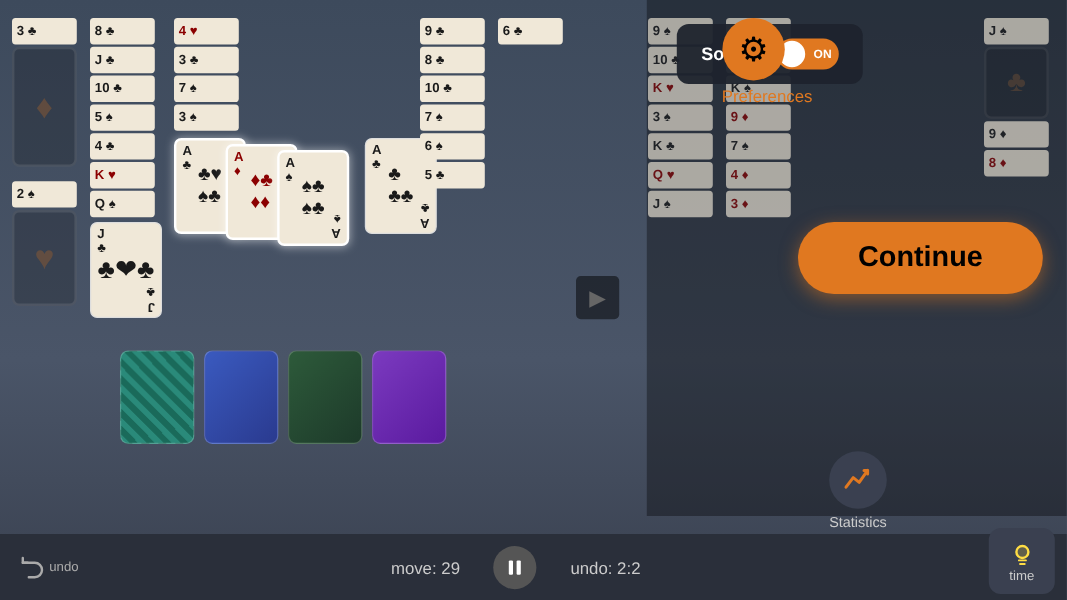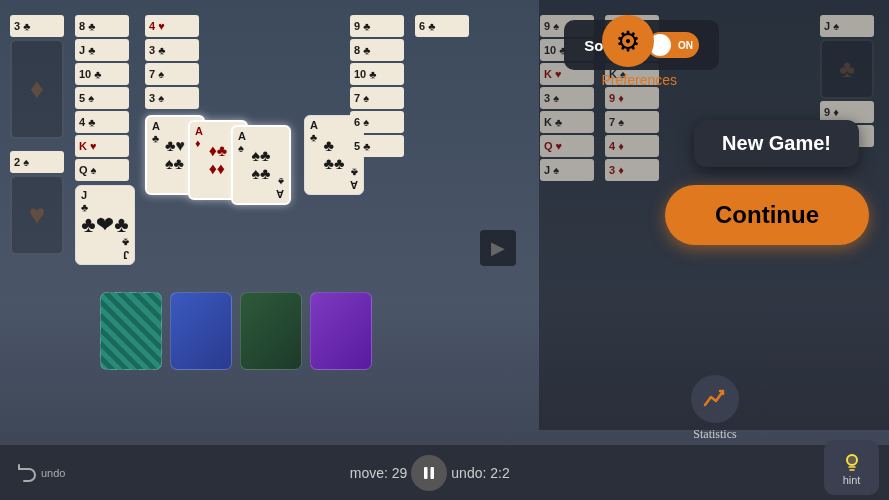--- a/index.html
+++ b/index.html
@@ -55,21 +55,21 @@
     }
 
     .bottom-btn svg {
       width: 24px;
       height: 24px;
     }
 
     .bottom-center {
       display: flex;
       align-items: center;
-      gap: 4px;
+      gap: 28px;
     }
 
     .move-text, .time-text {
       color: #ccc;
       font-size: 14px;
     }
 
     .pause-btn {
       width: 36px;
       height: 36px;
@@ -164,21 +164,20 @@
 
     
     .stats-floating {
       position: absolute;
       bottom: 58px;
       right: 150px;
       display: flex;
       flex-direction: column;
       align-items: center;
       gap: 4px;
-      font-family: Liberation Serif, serif;
     }
 
     .stats-circle {
       width: 48px;
       height: 48px;
       background: #3a4050;
       border-radius: 50%;
       display: flex;
       align-items: center;
       justify-content: center;
@@ -435,21 +434,20 @@
       </div>
     </div>
   </div>
 
   <div style="position:absolute; top:15px; right:235px; cursor:pointer;">
     <div style="width:52px; height:52px; background:#e07820; border-radius:50%; display:flex; align-items:center; justify-content:center; font-size:28px;">⚙</div>
   </div>
 
   <div style="position:absolute; top:72px; right:212px; color:#e07820; font-size:14px; font-weight:normal;">Preferences</div>
 
-  <button class="new-game-btn">New Game!</button>
 
   <button class="continue-btn">Continue</button>
 
   <div class="stats-floating">
     <div class="stats-circle">
       <svg width="28" height="28" viewBox="0 0 28 28" fill="none" xmlns="http://www.w3.org/2000/svg">
         <polyline points="4,20 10,12 15,16 22,6" stroke="#e07820" stroke-width="2.5" fill="none" stroke-linecap="round" stroke-linejoin="round"></polyline>
         <polyline points="19,6 22,6 22,9" stroke="#e07820" stroke-width="2.5" fill="none" stroke-linecap="round" stroke-linejoin="round"></polyline>
       </svg>
     </div>
@@ -484,16 +482,16 @@
     </div>
 
     <div style="width:80px;"></div>
   </div>
 
   <div class="hint-btn">
     <svg width="24" height="24" viewBox="0 0 24 24" fill="none" xmlns="http://www.w3.org/2000/svg">
       <circle cx="12" cy="10" r="5" stroke="#ffdd44" stroke-width="2" fill="rgba(255,220,50,0.2)"></circle>
       <path d="M9 17h6M10 20h4" stroke="#ffdd44" stroke-width="1.5" stroke-linecap="round"></path>
     </svg>
-    <span class="hint-label">hint</span>
+    <span class="hint-label">time</span>
   </div>
 
 </div>
 
 </body></html>

